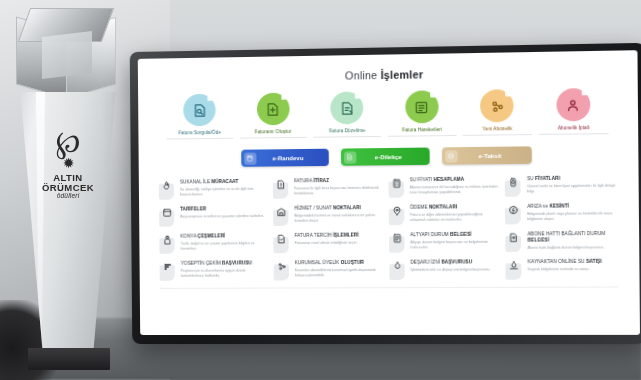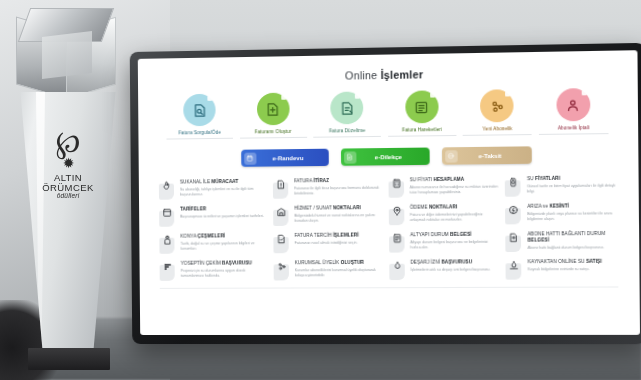--- a/index.html
+++ b/index.html
@@ -68,21 +68,21 @@
     content:""; position:absolute; left:26px; top:0; width:9px; height:100%;
     background: linear-gradient(180deg, rgba(255,255,255,.85), rgba(255,255,255,.25));
     clip-path: polygon(0 0,100% 0,62% 100%,30% 100%);
   }
   .t-logo {
     position:absolute; left:30px; top:128px; width:72px; text-align:center;
     color:#2a2a2a; line-height:1;
   }
   .t-logo .mark { font-size:30px; line-height:28px; font-family:"Liberation Serif", serif; }
   .t-logo .spider { font-size:14px; line-height:14px; letter-spacing:-1px; }
-  .t-logo .n1 { font-size:9.5px; letter-spacing:.4px; margin-top:3px; font-weight:400; }
+  .t-logo .n1 { font-size:9.5px; letter-spacing:.4px; margin-top:3px; font-weight:700; }
   .t-logo .n2 { font-size:6.5px; letter-spacing:.2px; margin-top:1px; font-style:italic; }
   .t-base {
     position:absolute; left:26px; top:348px; width:82px; height:22px;
     background: linear-gradient(180deg,#3a3a3c,#1d1d1f);
     border-radius:1px;
   }
 
   
   .laptop { position:absolute; left:131px; top:52px; width:502px; height:292px; }
   .lid {

